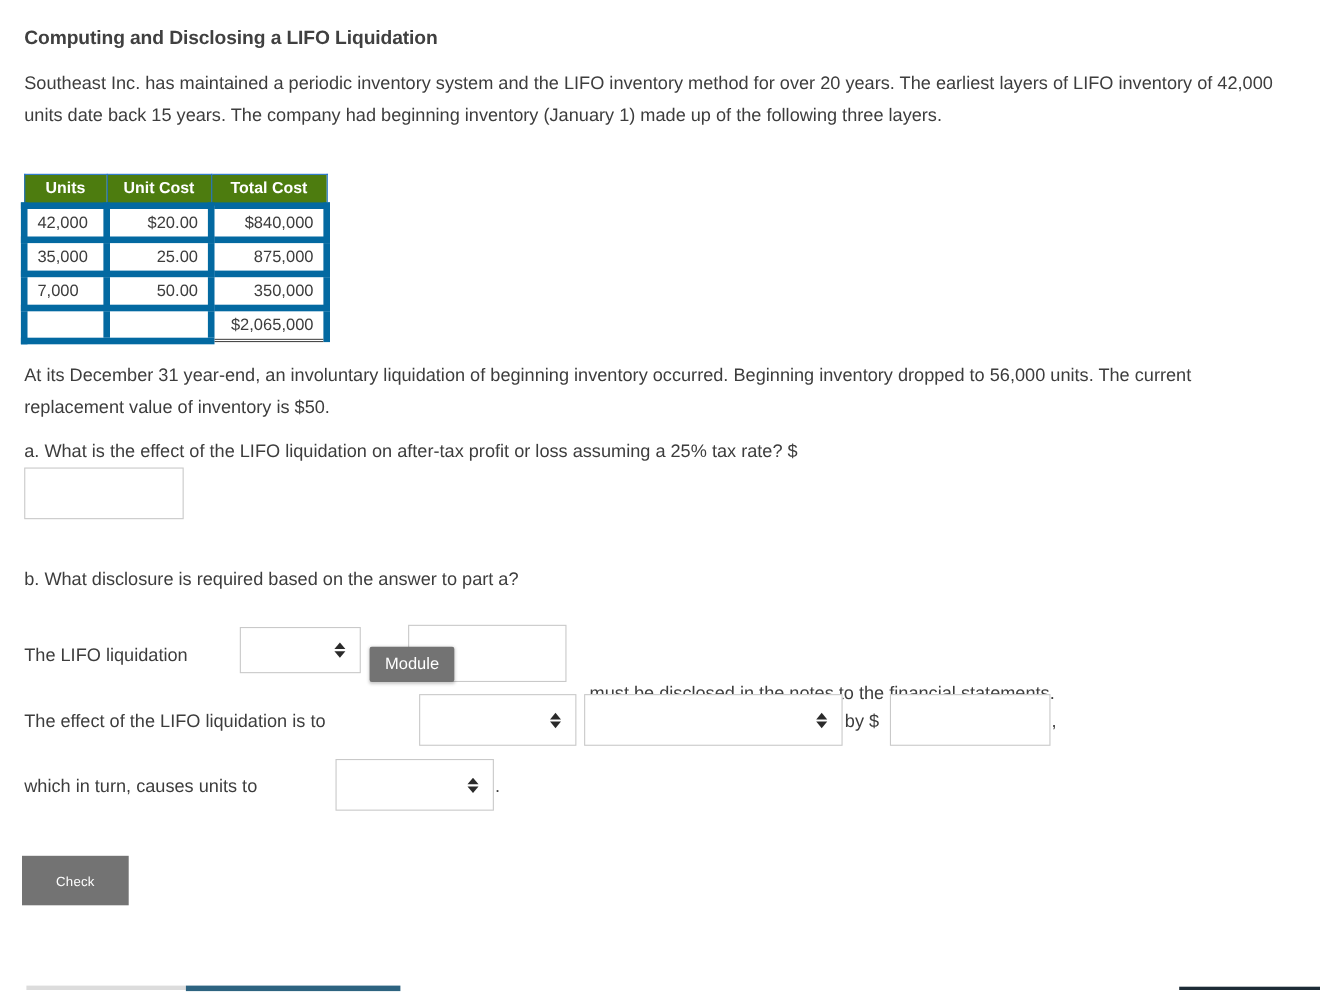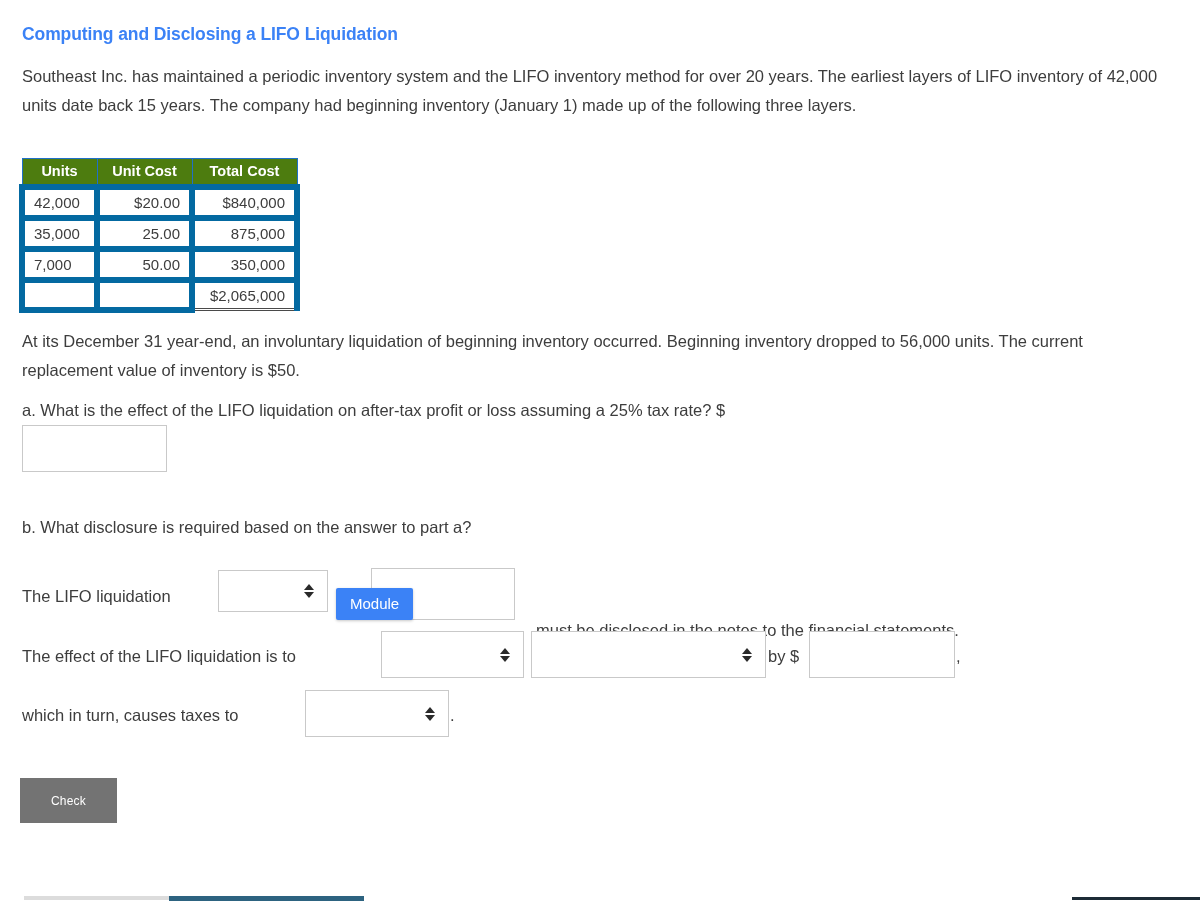--- a/index.html
+++ b/index.html
@@ -22,21 +22,21 @@
     height: 902px;
     padding: 0;
   }
 
   
   .q-title {
     position: absolute;
     left: 22px; top: 24px;
     font-size: 17.5px;
     font-weight: bold;
-    color: #3b82f6;
+    color: #404040;
     letter-spacing: -0.1px;
   }
 
   
   .intro {
     position: absolute;
     left: 22px; top: 62px;
     width: 1145px;
     font-size: 16.5px;
     line-height: 29px;
@@ -137,21 +137,21 @@
     line-height: 22px;
   }
   #lbl-r1 { left: 22px; top: 585px; }
   #sel-r1 { left: 218px; top: 570px; width: 110px; }
   #txt-r1 { left: 371px; top: 568px; width: 144px; height: 52px; }
   #lbl-r1b { left: 524px; top: 619px; margin-left: 12px; }
 
   .tooltip {
     position: absolute;
     left: 336px; top: 588px;
-    background: #3b82f6;
+    background: #737373;
     color: #ffffff;
     font-size: 15px;
     padding: 6px 14px 7px 14px;
     border-radius: 2px;
     line-height: 19px;
     white-space: nowrap;
     box-shadow: 0 1px 3px rgba(0,0,0,0.22);
     z-index: 30;
   }
 
@@ -272,21 +272,21 @@
   <div class="selbox" id="sel-r2b">
     <span class="arrows">
         <i class="up"></i>
         <i class="down"></i>
       </span>
   </div>
   <span class="row-label" id="lbl-r2b">by $</span>
   <input class="txtbox" id="txt-r2" type="text" value="" style="">
   <span class="row-label" id="lbl-r2c">,</span>
 
-  <span class="row-label" id="lbl-r3">which in turn, causes taxes to</span>
+  <span class="row-label" id="lbl-r3">which in turn, causes units to</span>
   <div class="selbox" id="sel-r3">
     <span class="arrows">
         <i class="up"></i>
         <i class="down"></i>
       </span>
   </div>
   <span class="row-label" id="lbl-r3b">.</span>
 
   <button class="check-btn">Check</button>
 

